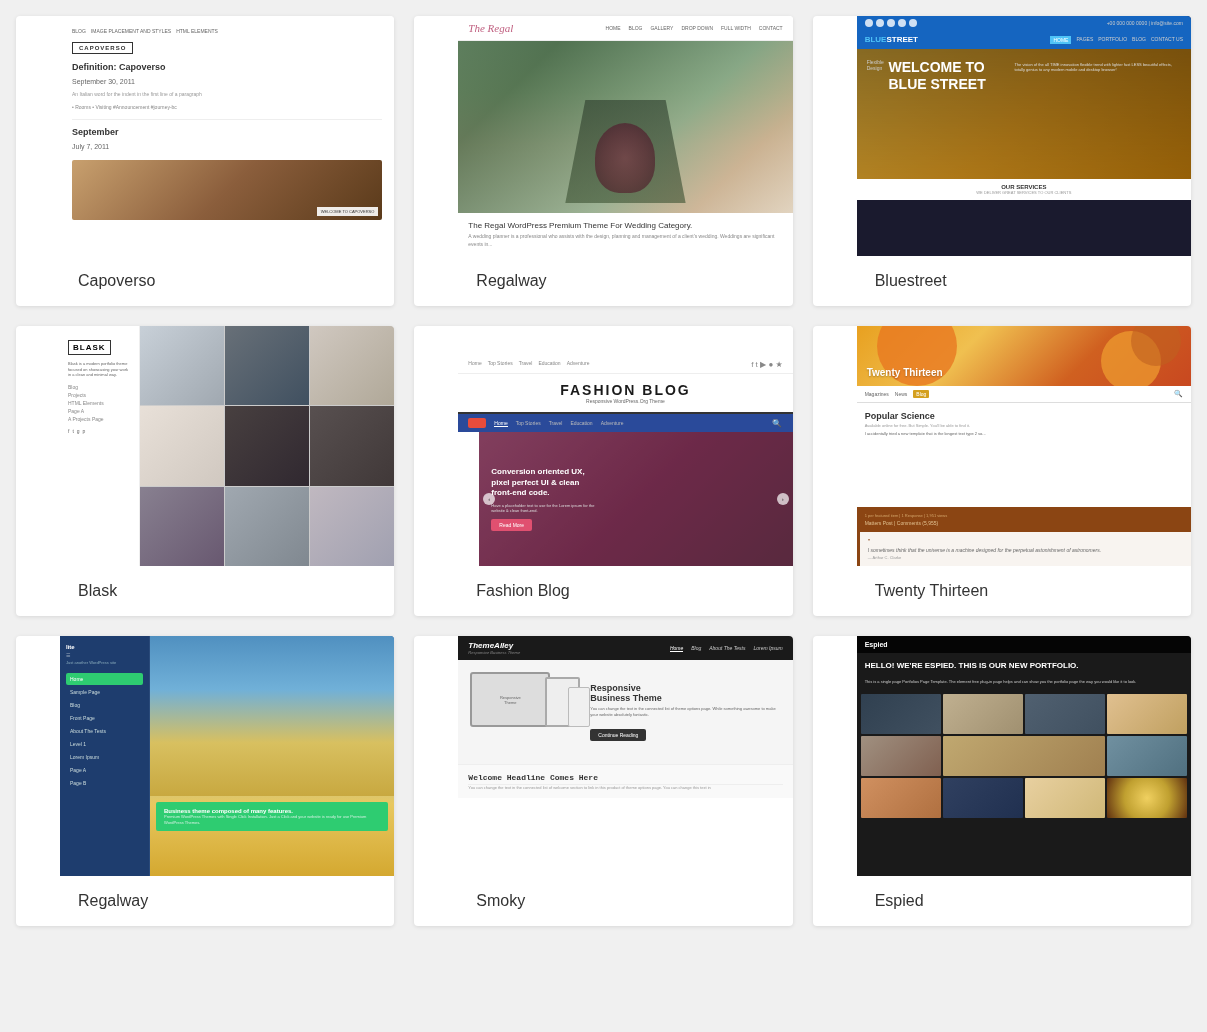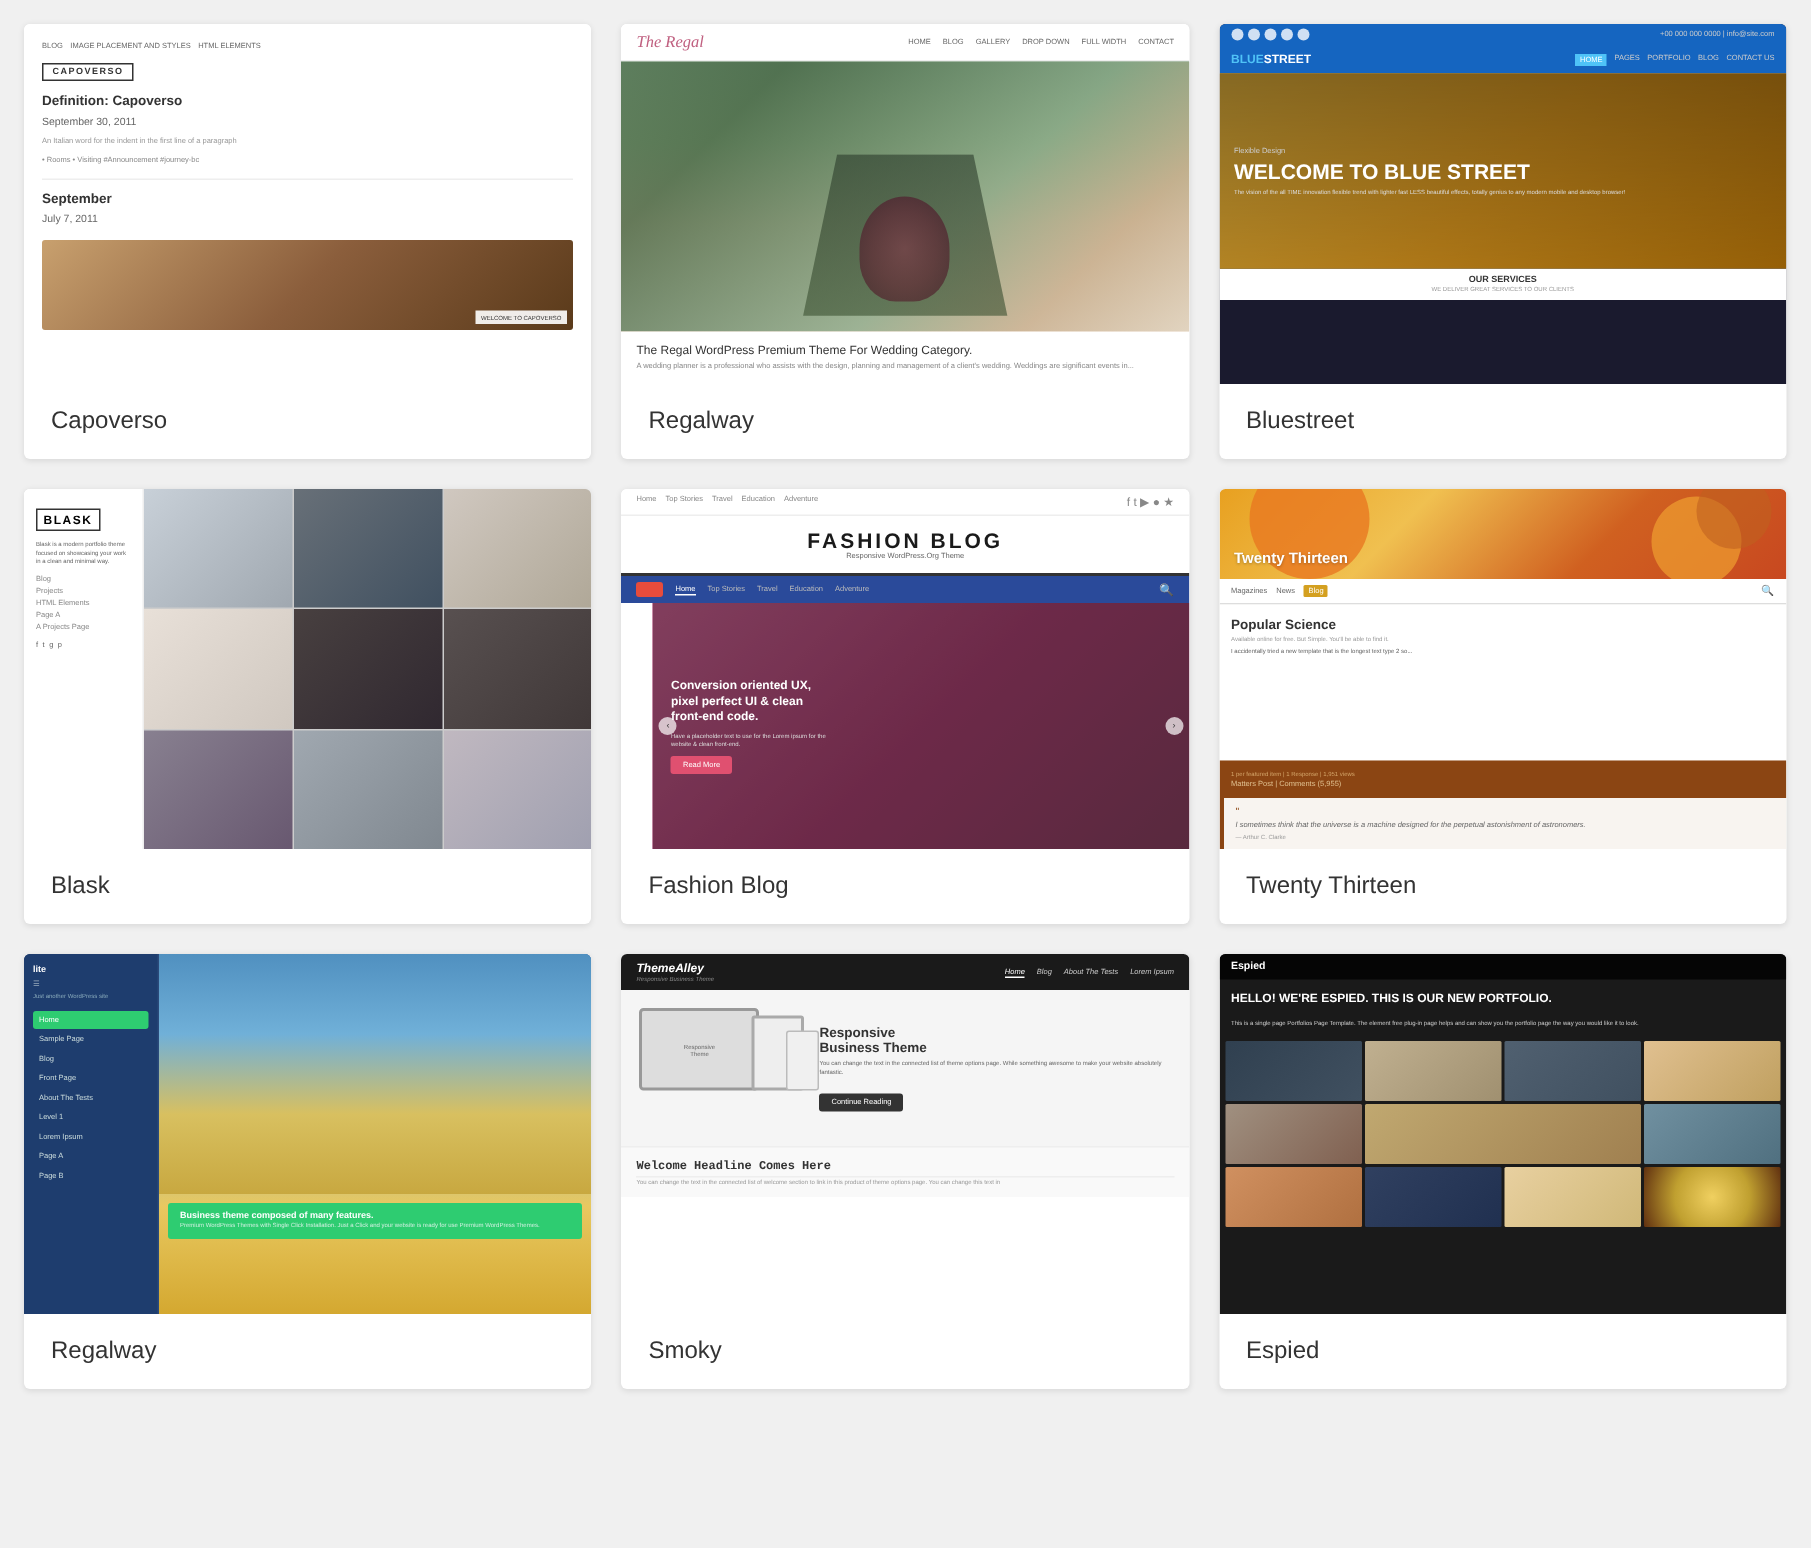--- a/index.html
+++ b/index.html
@@ -14,20 +14,21 @@
       gap: 20px;
       max-width: 1175px;
       margin: 0 auto;
     }
     .card {
       background: #fff;
       border-radius: 4px;
       box-shadow: 0 1px 4px rgba(0,0,0,0.1);
       overflow: hidden;
       cursor: pointer;
+      padding-left: 44px;
     }
     .card-thumb {
       width: 100%;
       height: 240px;
       overflow: hidden;
       position: relative;
     }
     .card-label {
       padding: 16px 18px;
       font-size: 16px;
@@ -240,20 +241,21 @@
       display: flex;
       flex-direction: column;
     }
     .prev-fb-topbar {
       border-bottom: 1px solid #eee;
       padding: 4px 10px;
       display: flex;
       gap: 6px;
       font-size: 5px;
       color: #888;
+      margin-top: 30px;
     }
     .prev-fb-header {
       padding: 8px 10px;
       text-align: center;
       border-bottom: 2px solid #333;
     }
     .prev-fb-title { font-size: 14px; font-weight: bold; letter-spacing: 2px; color: #1a1a1a; }
     .prev-fb-subtitle { font-size: 5px; color: #666; }
     .prev-fb-nav {
       background: #2a4a9a;
@@ -640,21 +642,21 @@
           <div class="prev-blue-nav-items">
             <span style="background:#4fc3f7;color:#fff;padding:1px 3px;">HOME</span>
             <span>PAGES</span>
               <span>PORTFOLIO</span>
               <span>BLOG</span>
               <span>CONTACT US</span>
           </div>
         </div>
         <div class="prev-blue-hero">
           <div style="position:absolute;inset:0;background:linear-gradient(rgba(0,0,0,0.45),rgba(0,0,0,0.25)),linear-gradient(135deg,#f5c040,#e8a020,#c8800a);"></div>
-          <div style="position:absolute;inset:0;display:flex;flex-direction:column;justify-content:center;padding:10px;">
+          <div style="position:absolute;inset:0;display:flex;flex-direction:row;justify-content:center;padding:10px;">
             <div class="prev-blue-tagline">Flexible Design</div>
             <div class="prev-blue-headline">WELCOME TO BLUE STREET</div>
             <div class="prev-blue-subtext">The vision of the all TIME innovation flexible trend with lighter fast LESS beautiful effects, totally genius to any modern mobile and desktop browser!</div>
           </div>
         </div>
         <div class="prev-blue-services">
           <div class="prev-blue-services-title">OUR SERVICES</div>
           <div class="prev-blue-services-text">WE DELIVER GREAT SERVICES TO OUR CLIENTS</div>
         </div>
       </div>

